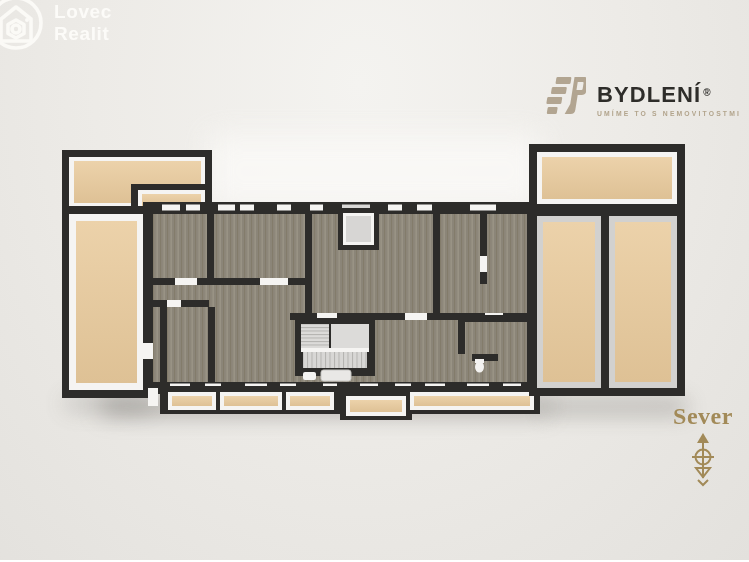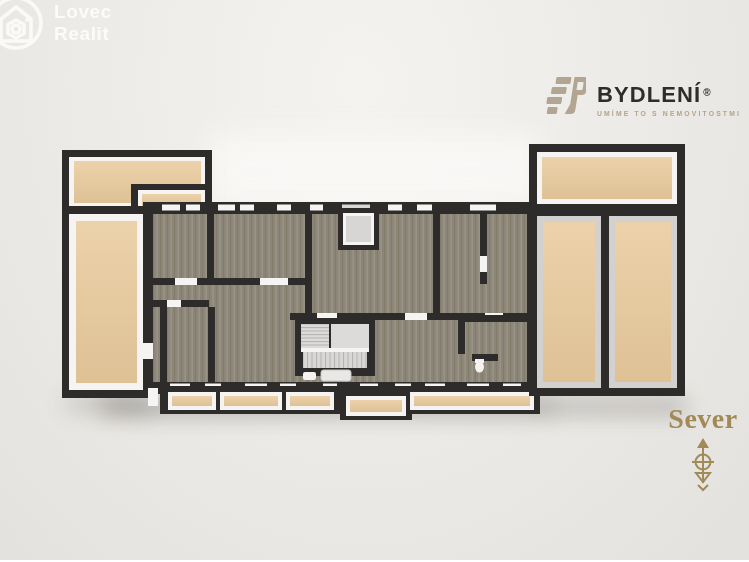--- a/index.html
+++ b/index.html
@@ -30,21 +30,21 @@
   .lovec .txt{position:absolute;left:54px;top:1px;font-size:19px;font-weight:bold;letter-spacing:.6px;line-height:22px;}
 
   
   .bydleni{position:absolute;left:540px;top:74px;display:flex;align-items:flex-start;gap:11px;}
   .bydleni .nm{font-size:22px;font-weight:bold;letter-spacing:1.1px;color:#2e2d2a;line-height:24px;margin-top:7px;}
   .bydleni sup{font-size:10px;font-weight:bold;color:#2e2d2a;vertical-align:6px;margin-left:2px;}
   .bydleni .tg{font-size:6.8px;letter-spacing:2.15px;color:#b2a48c;font-weight:bold;margin-top:3px;}
 
   
   .sever{position:absolute;left:659px;top:403px;width:88px;text-align:center;color:#a28a58;}
-  .sever .lbl{font-family:"Liberation Serif", serif;font-weight:bold;font-size:28px;letter-spacing:.5px;}
+  .sever .lbl{font-family:"Liberation Serif", serif;font-weight:bold;font-size:24px;letter-spacing:.5px;}
   .sever svg{margin-top:2px;}
 </style>
 </head>
 <body>
 
 <div id="stage">
 
   <div class="glow"></div>
   <div class="shadow sh-main"></div>
   <div class="shadow sh-right"></div>

